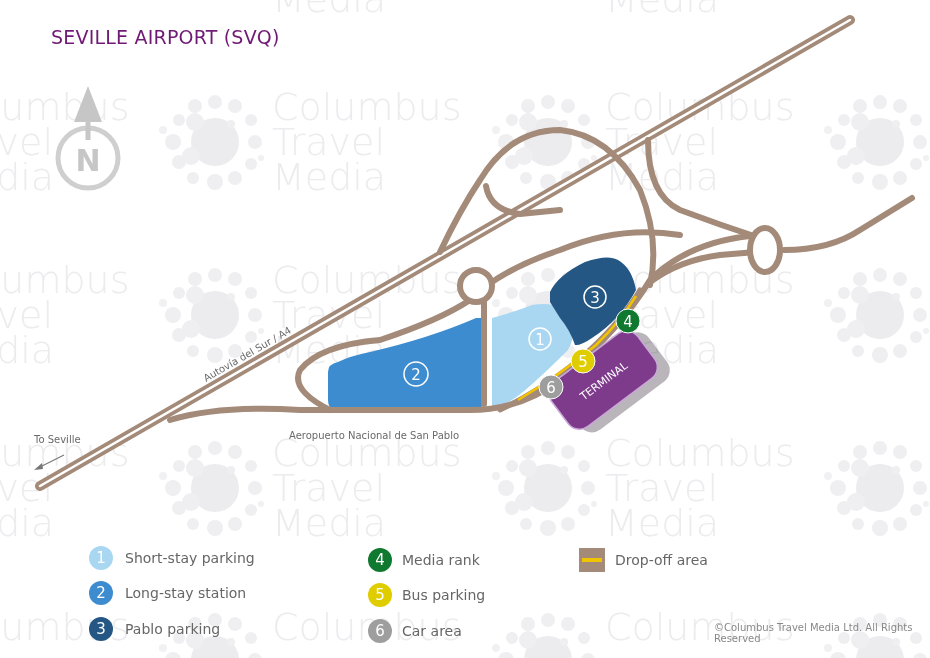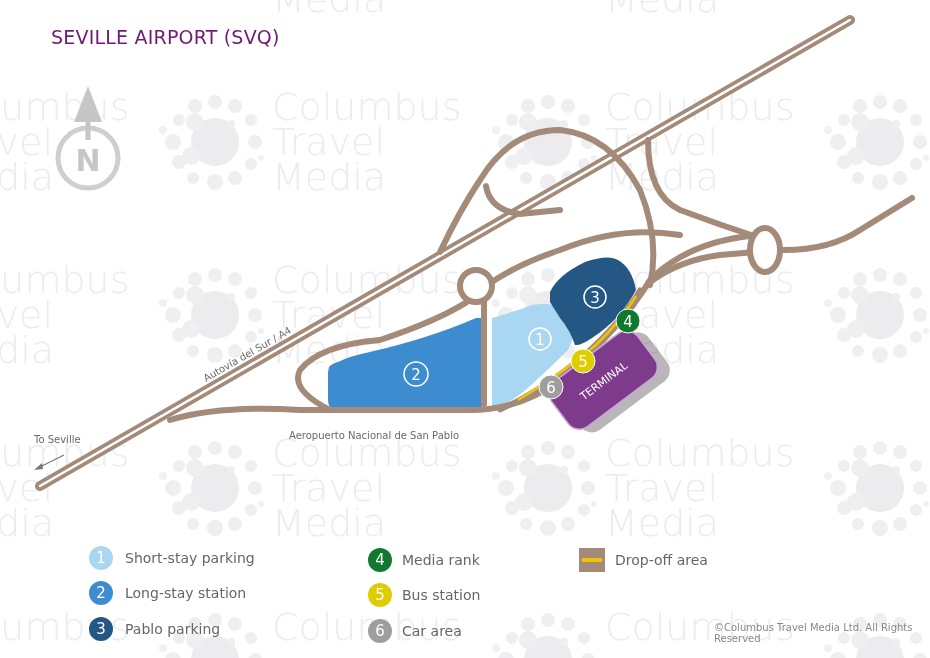--- a/index.html
+++ b/index.html
@@ -206,21 +206,21 @@
   <div class="legend-item" style="left:89px; top:617px;">
     <span class="legend-badge" style="background:#245783;">3</span>
     <span>Pablo parking</span>
   </div>
   <div class="legend-item" style="left:368px; top:548px;">
     <span class="legend-badge" style="background:#0f7a2f; margin-right:10px;">4</span>
     <span>Media rank</span>
   </div>
   <div class="legend-item" style="left:368px; top:583px;">
     <span class="legend-badge" style="background:#e0cd00; margin-right:10px;">5</span>
-    <span>Bus station</span>
+    <span>Bus parking</span>
   </div>
   <div class="legend-item" style="left:368px; top:619px;">
     <span class="legend-badge" style="background:#9e9e9e; margin-right:10px;">6</span>
     <span>Car area</span>
   </div>
   <div class="legend-item" style="left:544px; top:548px;margin-left:35px;">
     <span class="legend-swatch"></span>
     <span>Drop-off area</span>
   </div>
 </div>

